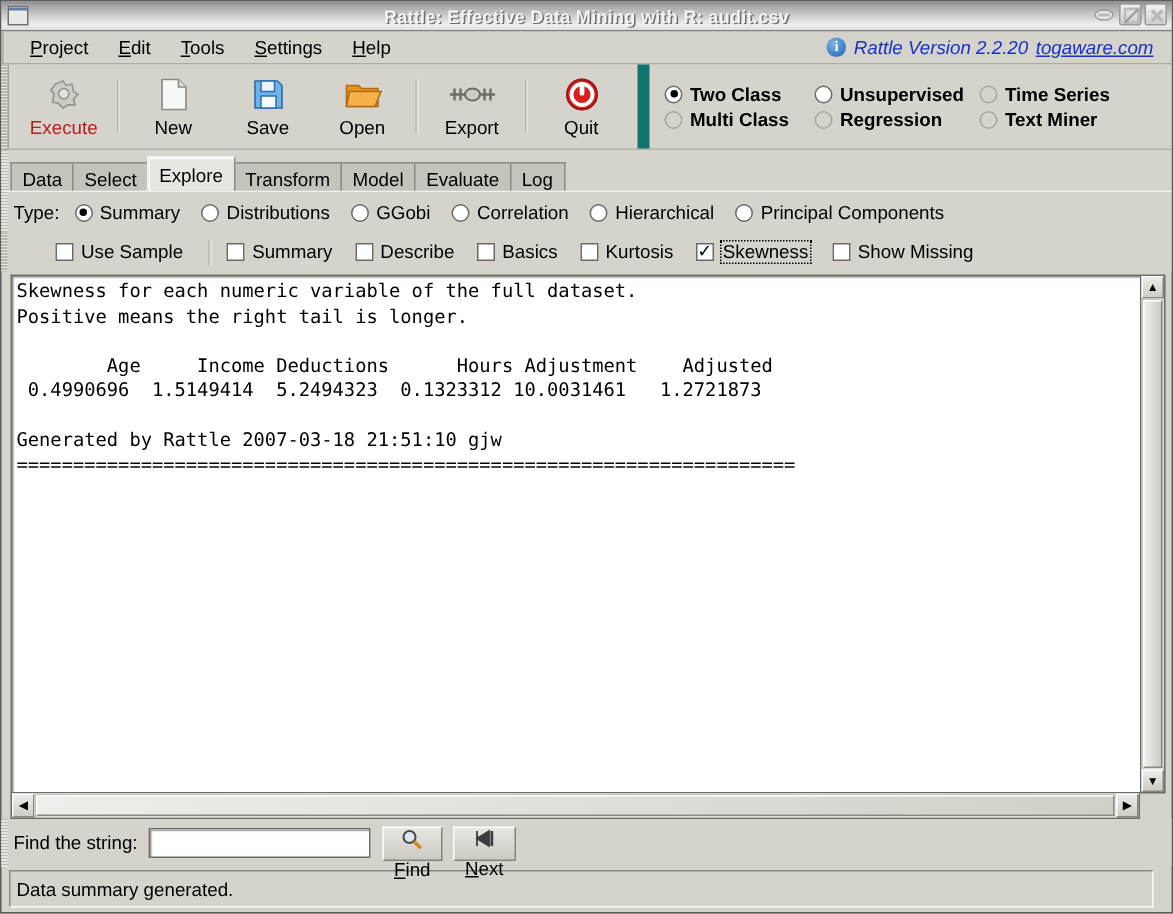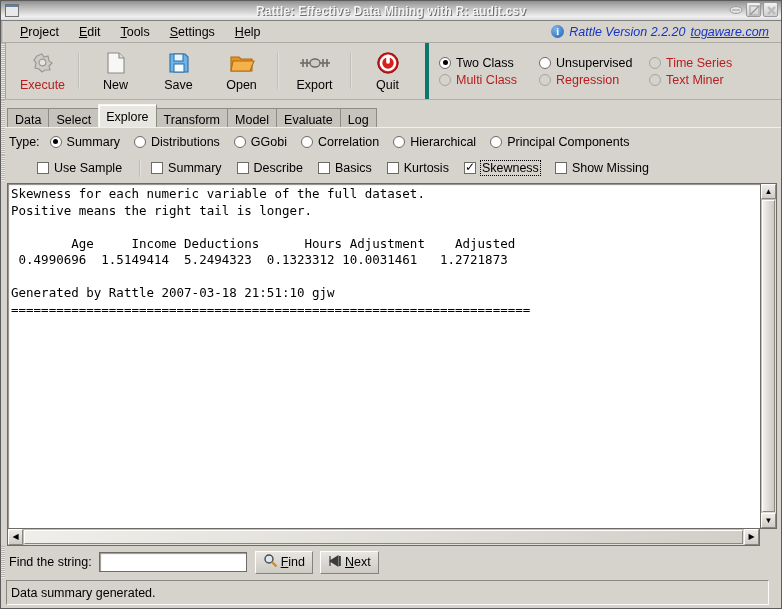--- a/index.html
+++ b/index.html
@@ -145,25 +145,26 @@
 
   
   .mode-box {
     margin-left: 6px;
     display: grid;
     grid-template-columns: 100px 110px 110px;
     grid-template-rows: auto auto;
     align-content: center;
     align-items: center;
     row-gap: 3px;
-    border-left: 4px solid #0f766e;
+    border-left: 8px solid #0f766e;
     padding-left: 10px;
+    font-weight: bold;
   }
   .rw { display: flex; align-items: center; gap: 5px; font-size: 12.5px; }
-  .rw.dis { color: #b91c1c; }
+  .rw.dis { color: #000000; }
   .radio {
     width: 12px; height: 12px; border-radius: 50%;
     background: #fff;
     border: 1px solid #6d6a64;
     box-sizing: border-box;
     position: relative;
     flex: 0 0 12px;
   }
   .radio.dis { background: #d6d3cd; border-color: #a8a5a0; }
   .radio.on::after {
@@ -347,20 +348,21 @@
   .btn {
     display: flex; align-items: center; gap: 3px;
     height: 23px; padding: 0 7px;
     background: linear-gradient(to bottom,#e8e6e1,#cdcac4);
     border: 1px solid;
     border-color: #fdfdfc #86837d #86837d #fdfdfc;
     box-sizing: border-box;
     font-size: 12.5px;
     cursor: default;
     margin-right: 6px;
+    flex-direction: column;
   }
 
   
   .statusbar {
     flex: 0 0 25px;
     margin: 2px 12px 3px 5px;
     background: #d6d3cd;
     border: 1px solid;
     border-color: #8b8882 #fbfaf8 #fbfaf8 #8b8882;
     box-sizing: border-box;

